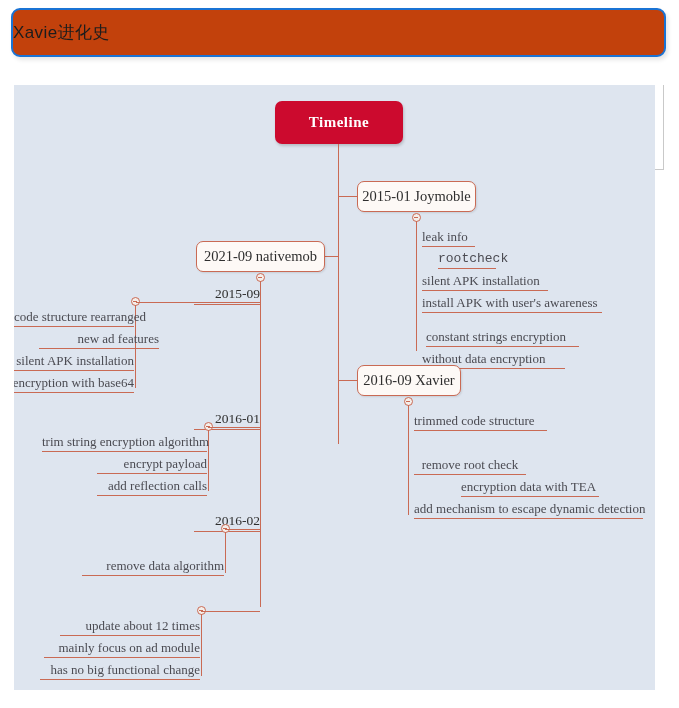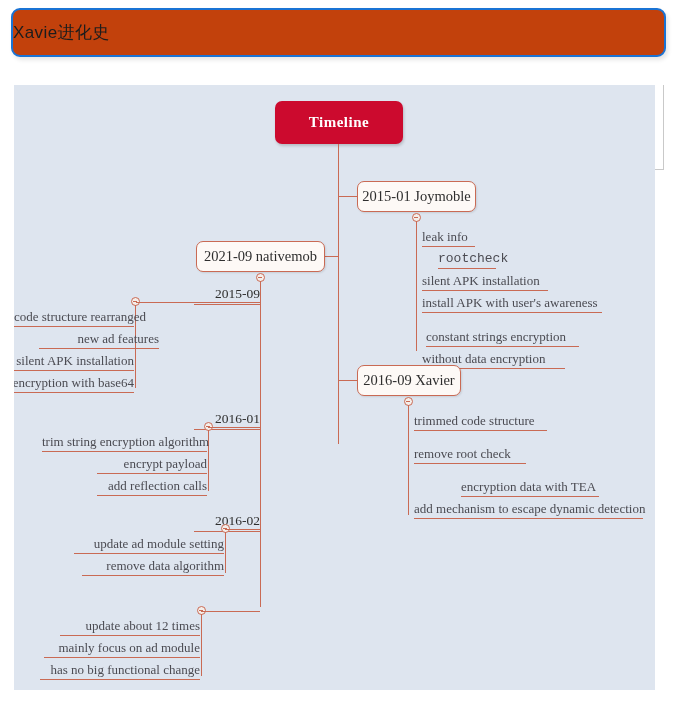--- a/index.html
+++ b/index.html
@@ -161,21 +161,21 @@
   <div class="abs leaf right" style="left:408px;top:253px;width:143px;margin-top:12px;">without data encryption</div>
 
   <div class="abs ln-h" style="left:324px;top:295px;width:20px;"></div>
   <div class="abs node-box" style="left:343px;top:280px;width:104px;height:31px;">
     <span>2016-09 Xavier</span>
   </div>
   <div class="abs toggle" style="left:390px;top:312px;"></div>
   <div class="abs ln-v" style="left:394px;top:320px;height:110px;"></div>
 
   <div class="abs leaf right" style="left:400px;top:327px;width:133px;">trimmed code structure</div>
-  <div class="abs leaf right" style="left:400px;top:360px;width:112px;">remove root check</div>
+  <div class="abs leaf right" style="left:400px;top:371px;width:112px;text-align:center;">remove root check</div>
   <div class="abs leaf right" style="left:400px;top:393px;width:138px;margin-left:47px;">encryption data with TEA</div>
   <div class="abs leaf right" style="left:400px;top:415px;width:229px;">add mechanism to escape dynamic detection</div>
 
   <div class="abs ln-h" style="left:310px;top:171px;width:15px;"></div>
   <div class="abs node-box" style="left:182px;top:156px;width:129px;height:31px;">
     <span>2021-09 nativemob</span>
   </div>
   <div class="abs toggle" style="left:242px;top:188px;"></div>
   <div class="abs ln-v" style="left:246px;top:196px;height:326px;"></div>
 
@@ -196,21 +196,20 @@
 
   <div class="abs leaf left" style="left:28px;top:348px;width:165px;">trim string encryption algorithm</div>
   <div class="abs leaf left" style="left:83px;top:392px;width:110px;">add reflection calls</div>
   <div class="abs leaf left" style="left:83px;top:370px;width:110px;">encrypt payload</div>
 
   <div class="abs date-label" style="left:180px;top:427px;width:66px;">2016-02</div>
   <div class="abs toggle" style="left:207px;top:439px;"></div>
   <div class="abs ln-h" style="left:211px;top:444px;width:35px;"></div>
   <div class="abs ln-v" style="left:211px;top:447px;height:41px;"></div>
 
-  <div class="abs leaf left" style="left:60px;top:450px;width:150px;">update ad module setting</div>
   <div class="abs leaf left" style="left:68px;top:472px;width:142px;">remove data algorithm</div>
 
   <div class="abs toggle" style="left:183px;top:521px;"></div>
   <div class="abs ln-h" style="left:187px;top:526px;width:59px;"></div>
   <div class="abs ln-v" style="left:187px;top:529px;height:62px;"></div>
 
   <div class="abs leaf left" style="left:46px;top:532px;width:140px;">update about 12 times</div>
   <div class="abs leaf left" style="left:30px;top:554px;width:156px;">mainly focus on ad module</div>
   <div class="abs leaf left" style="left:26px;top:576px;width:160px;">has no big functional change</div>
 

